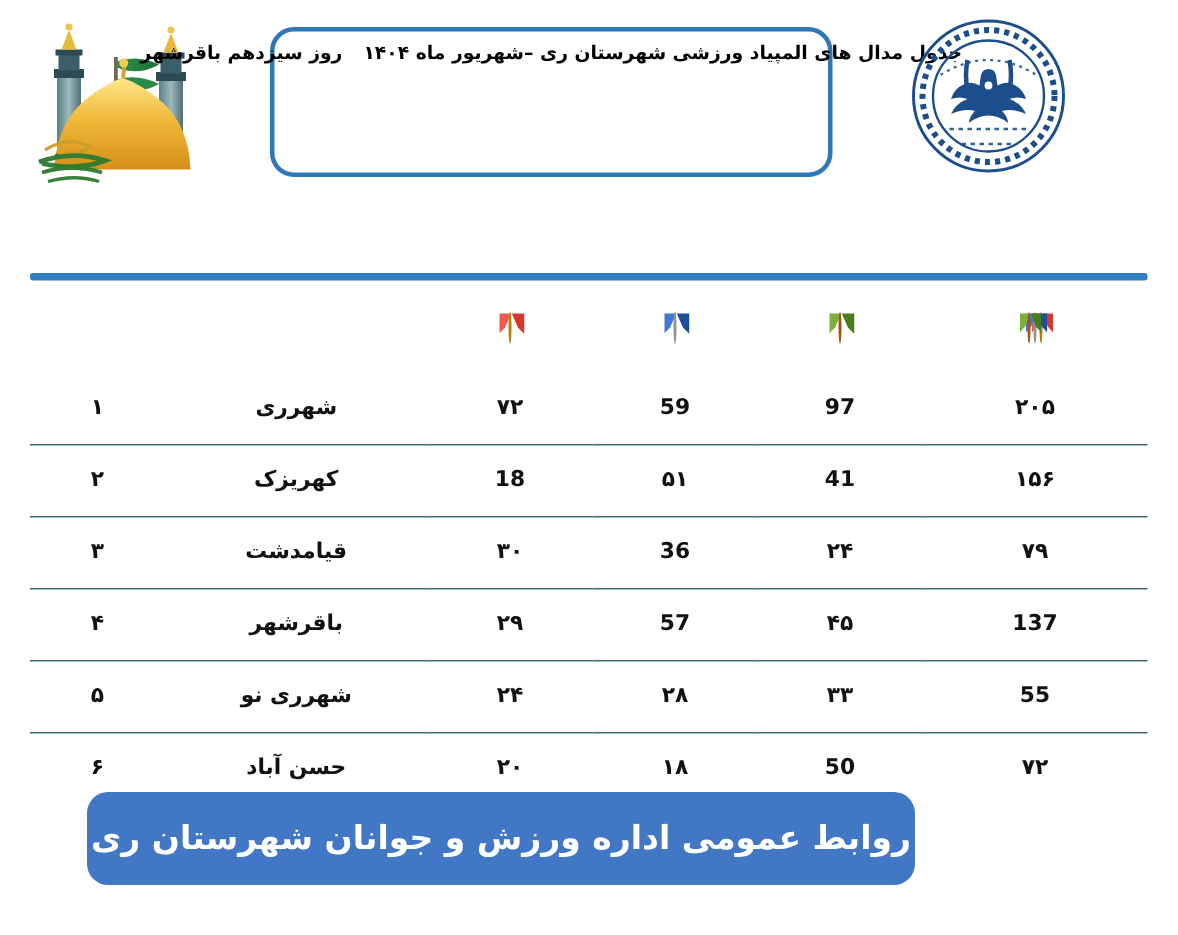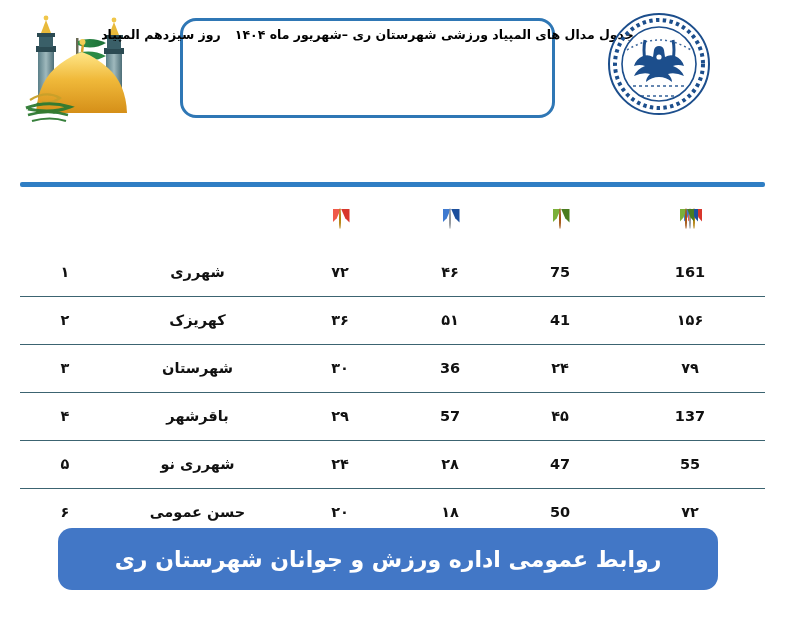--- a/index.html
+++ b/index.html
@@ -195,21 +195,21 @@
   .medal-lg .ribbon { width: 17px; height: 14px; }
   .medal-lg .ribbon::before,
   .medal-lg .ribbon::after { width: 8.5px; height: 14px; }
   .medal-lg .disc { width: 38px; height: 44px; }
 
   
   #banner {
     position: absolute;
     left: 58px;
     top: 528px;
-    width: 660px;
+    width: 552px;
     height: 62px;
     background: #4277c6;
     border-radius: 14px;
     display: flex;
     align-items: center;
     justify-content: center;
   }
   #banner-text {
     color: #ffffff;
     font-size: 22px;
@@ -280,21 +280,21 @@
           <path d="M14 107 q20 -6 40 0" fill="none" stroke="#2d7a32" stroke-width="2.6"></path>
           <path d="M18 113 q18 -5 34 0" fill="none" stroke="#2d7a32" stroke-width="2.2"></path>
           <circle cx="24" cy="96" r="1.6" fill="#2d7a32"></circle>
           <circle cx="40" cy="104" r="1.6" fill="#2d7a32"></circle>
         </g>
       </svg>
     </div>
 
     <div id="title-box">
       <div class="title-line">جدول مدال های المپیاد ورزشی شهرستان ری –شهریور ماه ۱۴۰۴</div>
-      <div class="title-line">روز سیزدهم المپیاد</div>
+      <div class="title-line">روز سیزدهم باقرشهر</div>
     </div>
 
     <div id="seal">
       <svg viewBox="0 0 108 108" width="108" height="108" aria-hidden="true">
         <g fill="none" stroke="#1c4e8c">
           <circle cx="54" cy="54" r="50" stroke-width="2"></circle>
           <circle cx="54" cy="54" r="44" stroke-width="4" stroke-dasharray="3.4 3.4"></circle>
           <circle cx="54" cy="54" r="37" stroke-width="1.6"></circle>
         </g>
 
@@ -369,65 +369,65 @@
                 <span class="disc d-gold"></span>
               </span>
             </div>
           </th>
           <th></th>
           <th></th>
         </tr>
       </thead>
       <tbody id="table-body">
           <tr>
-            <td>161</td>
-            <td>75</td>
-            <td>۴۶</td>
+            <td>۲۰۵</td>
+            <td>97</td>
+            <td>59</td>
             <td>۷۲</td>
             <td class="city-cell">شهرری</td>
             <td class="rank-cell">۱</td>
           </tr>
           <tr>
             <td>۱۵۶</td>
             <td>41</td>
             <td>۵۱</td>
-            <td>۳۶</td>
+            <td>18</td>
             <td class="city-cell">کهریزک</td>
             <td class="rank-cell">۲</td>
           </tr>
           <tr>
             <td>۷۹</td>
             <td>۲۴</td>
             <td>36</td>
             <td>۳۰</td>
-            <td class="city-cell">شهرستان</td>
+            <td class="city-cell">قیامدشت</td>
             <td class="rank-cell">۳</td>
           </tr>
           <tr>
             <td>137</td>
             <td>۴۵</td>
             <td>57</td>
             <td>۲۹</td>
             <td class="city-cell">باقرشهر</td>
             <td class="rank-cell">۴</td>
           </tr>
           <tr>
             <td>55</td>
-            <td>47</td>
+            <td>۳۳</td>
             <td>۲۸</td>
             <td>۲۴</td>
             <td class="city-cell">شهرری نو</td>
             <td class="rank-cell">۵</td>
           </tr>
           <tr>
             <td>۷۲</td>
             <td>50</td>
             <td>۱۸</td>
             <td>۲۰</td>
-            <td class="city-cell">حسن عمومی</td>
+            <td class="city-cell">حسن آباد</td>
             <td class="rank-cell">۶</td>
           </tr>
         </tbody>
     </table>
   </div>
 
   <div id="banner">
     <span id="banner-text">روابط عمومی اداره ورزش و جوانان شهرستان ری</span>
   </div>
 

